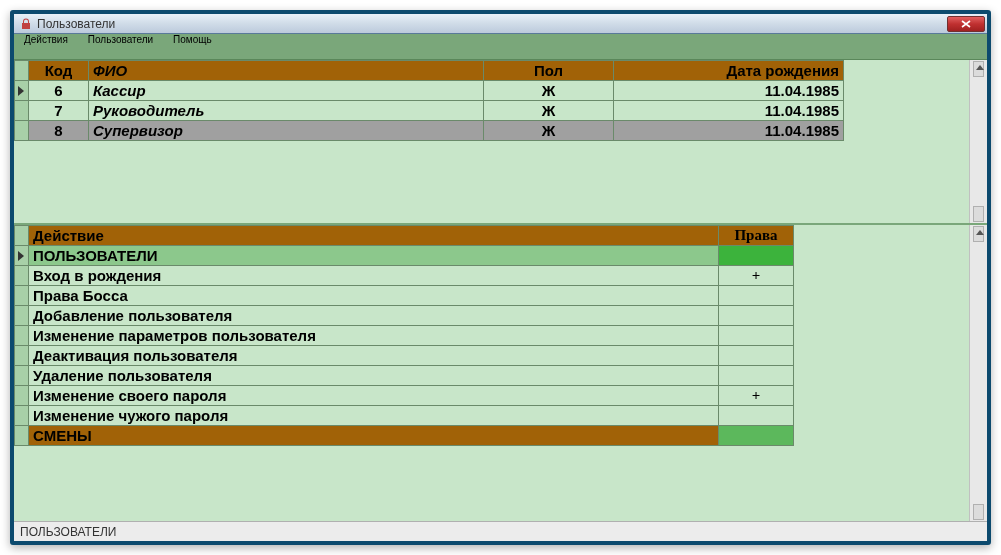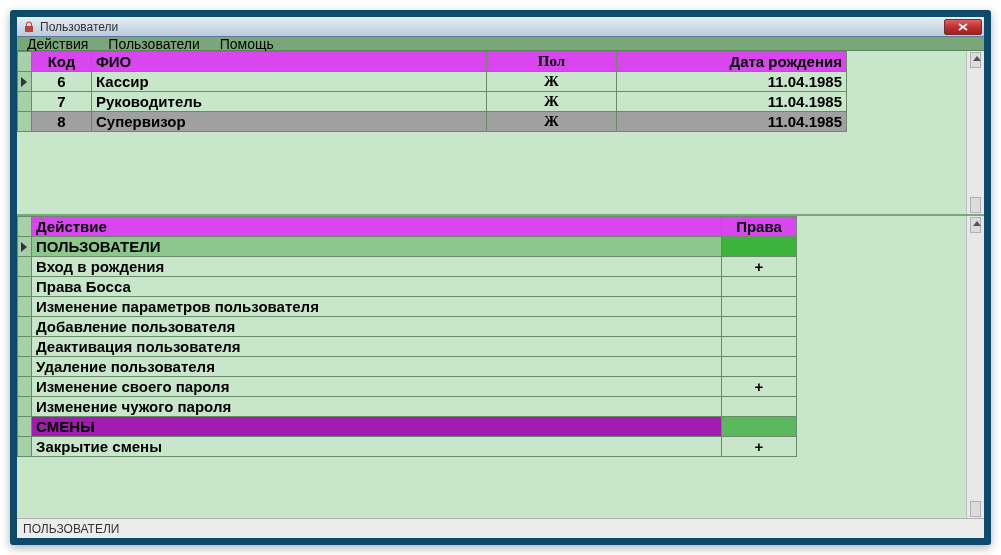--- a/index.html
+++ b/index.html
@@ -6,21 +6,21 @@
   body {
     margin: 0;
     padding: 10px;
     background: #ffffff;
     font-family: Arial, Helvetica, sans-serif;
     font-size: 13px;
   }
   .window {
     width: 981px;
     height: 535px;
-    border: 7px solid #0c4a6e;
+    border: 4px solid #0c4a6e;
     border-radius: 3px;
     box-shadow: 0 3px 10px rgba(0,0,0,0.3);
     display: flex;
     flex-direction: column;
     overflow: hidden;
     background: #c8e6c9;
   }
   .titlebar {
     height: 20px;
     background: linear-gradient(to bottom, #e8f0f8 0%, #d0dce8 50%, #bccadc 100%);
@@ -45,26 +45,26 @@
     border-radius: 2px;
     display: flex;
     align-items: center;
     justify-content: center;
     color: white;
     font-size: 10px;
     font-weight: bold;
     cursor: pointer;
   }
   .menubar {
-    height: 14px;
+    height: 26px;
     background: #7aa77a;
     border-bottom: 1px solid #5a875a;
     display: flex;
-    align-items: center;
-    font-size: 14px;
+    align-items: flex-start;
+    font-size: 10px;
     color: #000;
   }
   .menubar-item {
     padding: 0 10px;
     cursor: pointer;
   }
   .pane {
     background: #c8e6c9;
     position: relative;
     overflow: hidden;
@@ -120,54 +120,54 @@
   }
   th, td {
     border: 1px solid #6a8a6a;
     padding: 0 4px;
     height: 20px;
     vertical-align: middle;
     overflow: hidden;
     white-space: nowrap;
   }
   th {
-    background: #d946ef;
+    background: #a16207;
     font-weight: bold;
     font-size: 15px;
     text-align: center;
   }
   .row-handle {
     background: #a8d0a8;
     width: 14px;
     position: relative;
   }
   .row-handle.active::before {
     content: '';
     position: absolute;
     left: 3px; top: 5px;
     width: 0; height: 0;
     border-top: 5px solid transparent;
     border-bottom: 5px solid transparent;
     border-left: 6px solid #333;
   }
   .users-table td { font-size: 15px; }
   .users-table .col-code { width: 60px; text-align: center; font-weight: bold;}
-  .users-table .col-name { width: 395px; text-align: left; font-weight: bold;}
-  .users-table .col-sex  { width: 130px; text-align: center; font-weight: bold; font-family: Liberation Serif, serif;}
+  .users-table .col-name { width: 395px; text-align: left; font-weight: bold; font-style: italic;}
+  .users-table .col-sex  { width: 130px; text-align: center; font-weight: bold;}
   .users-table .col-dob  { width: 230px; text-align: right; font-weight: bold;}
   .users-table tbody tr { background: #c8e6c9; }
   .users-table tbody tr.selected td { background: #a0a0a0; }
   .users-table tbody tr.selected .row-handle { background: #a8d0a8; }
 
   .rights-table { width: 780px; border-radius: 7px; }
   .rights-table td { font-size: 15px; }
   .rights-table .col-action { text-align: left; font-weight: bold; }
-  .rights-table .col-right { width: 75px; text-align: center; font-weight: bold; }
+  .rights-table .col-right { width: 75px; text-align: center; font-weight: bold; font-family: Liberation Serif, serif; }
   .rights-table tbody tr { background: #c8e6c9; }
-  .rights-table tbody tr.section td.col-action { background: #a21caf; }
+  .rights-table tbody tr.section td.col-action { background: #a16207; }
   .rights-table tbody tr.section td.col-right { background: #5cb85c; }
   .rights-table tbody tr.first-section td.col-right { background: #3cb33c; }
   .rights-table tbody tr.first-section td.col-action { background: #8cc88c; }
 
   .statusbar {
     height: 20px;
     background: #ececec;
     border-top: 1px solid #b0b0b0;
     display: flex;
     align-items: center;
@@ -269,26 +269,26 @@
                 <td class="col-action">Вход в рождения</td>
                 <td class="col-right">+</td>
               </tr>
               <tr>
                 <td class="row-handle"></td>
                 <td class="col-action">Права Босса</td>
                 <td class="col-right"></td>
               </tr>
               <tr>
                 <td class="row-handle"></td>
+                <td class="col-action">Добавление пользователя</td>
+                <td class="col-right"></td>
+              </tr>
+              <tr>
+                <td class="row-handle"></td>
                 <td class="col-action">Изменение параметров пользователя</td>
-                <td class="col-right"></td>
-              </tr>
-              <tr>
-                <td class="row-handle"></td>
-                <td class="col-action">Добавление пользователя</td>
                 <td class="col-right"></td>
               </tr>
               <tr>
                 <td class="row-handle"></td>
                 <td class="col-action">Деактивация пользователя</td>
                 <td class="col-right"></td>
               </tr>
               <tr>
                 <td class="row-handle"></td>
                 <td class="col-action">Удаление пользователя</td>
@@ -301,25 +301,20 @@
               </tr>
               <tr>
                 <td class="row-handle"></td>
                 <td class="col-action">Изменение чужого пароля</td>
                 <td class="col-right"></td>
               </tr>
               <tr class="section">
                 <td class="row-handle"></td>
                 <td class="col-action">СМЕНЫ</td>
                 <td class="col-right"></td>
-              </tr>
-              <tr>
-                <td class="row-handle"></td>
-                <td class="col-action">Закрытие смены</td>
-                <td class="col-right">+</td>
               </tr>
             </tbody>
         </table>
       </div>
       <div class="scrollbar-v">
         <div class="scroll-arrow up"></div>
         <div class="scroll-arrow dn"></div>
       </div>
     </div>
     <div class="statusbar">

